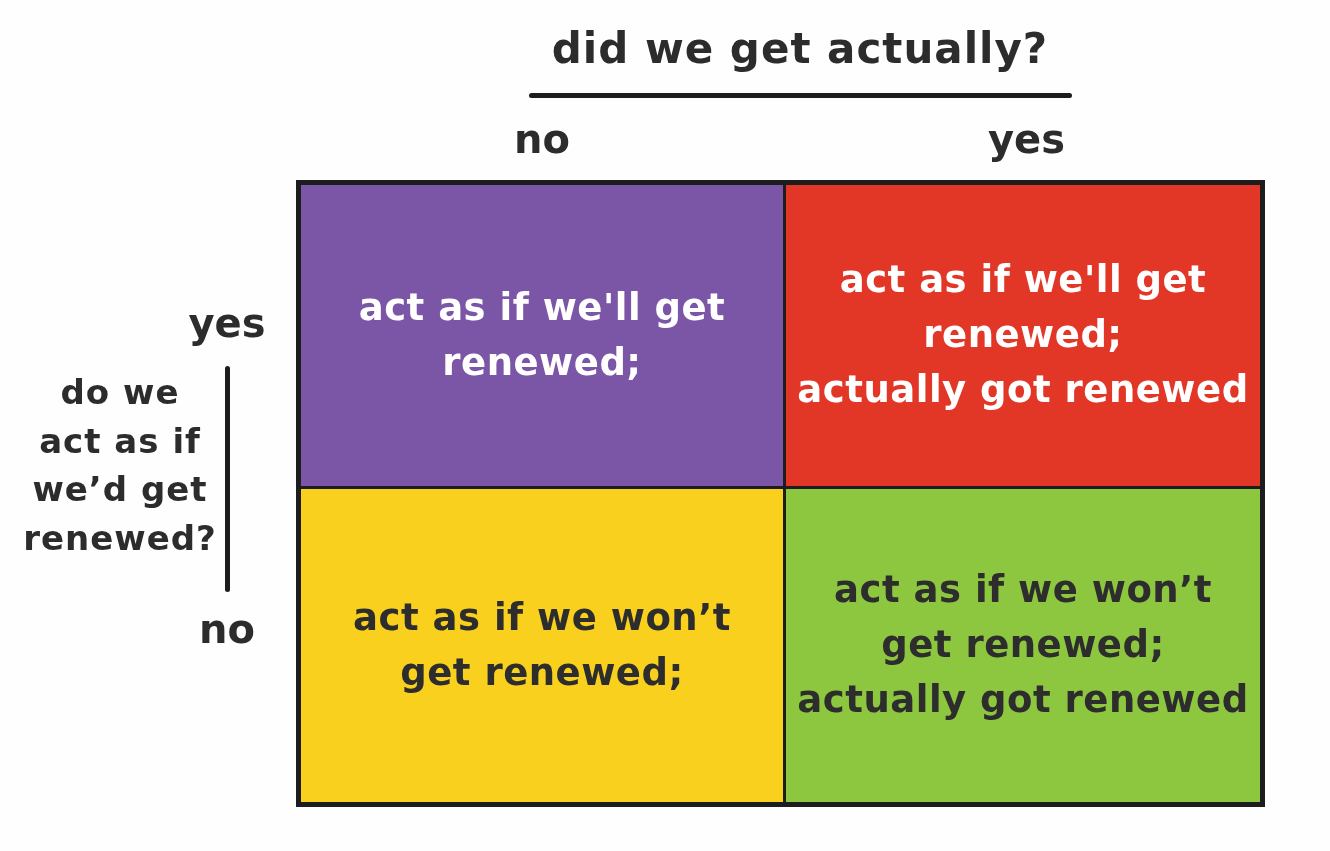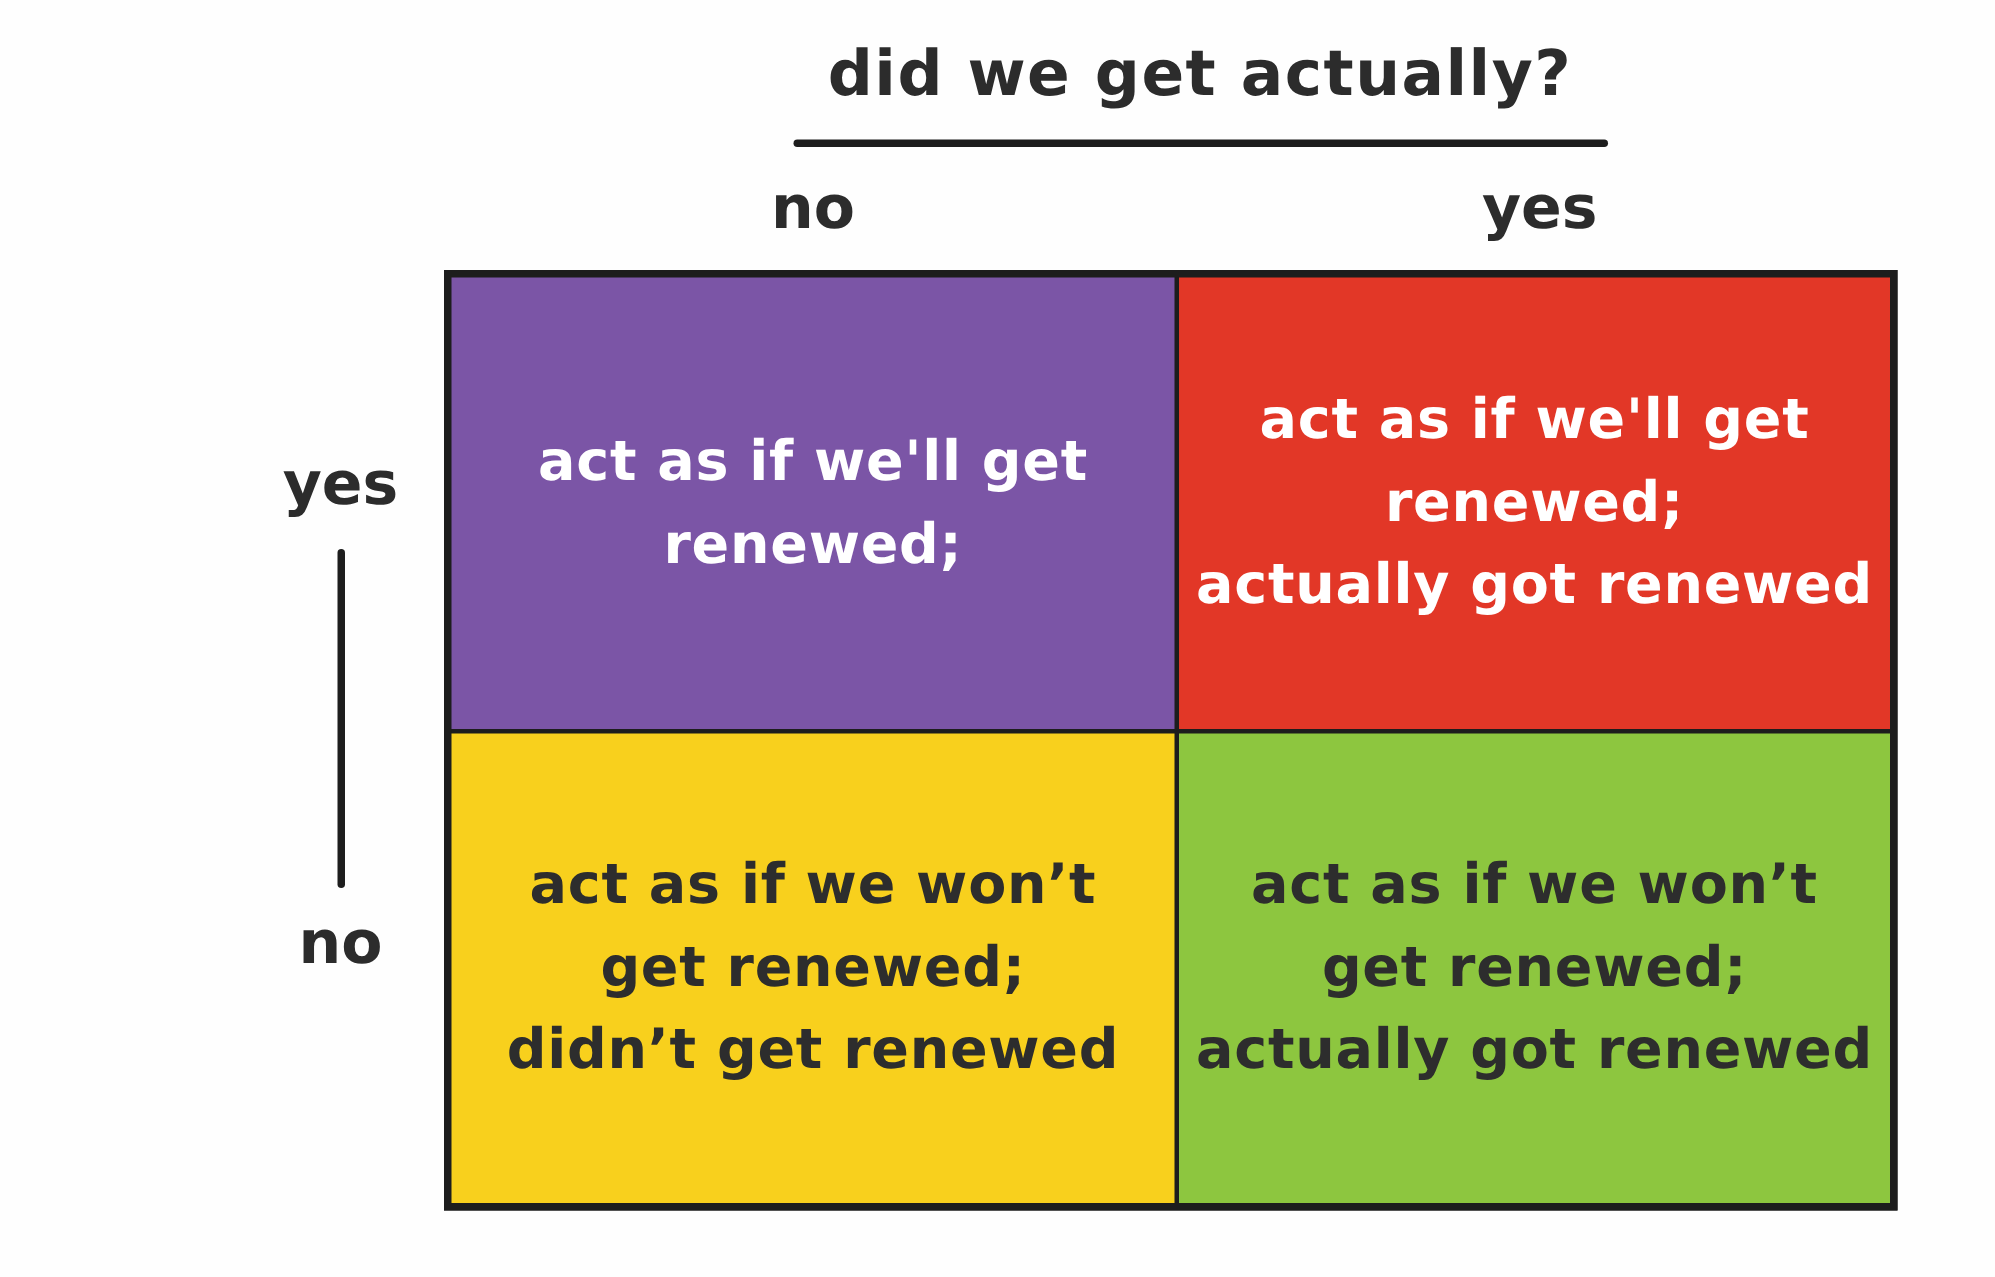--- a/index.html
+++ b/index.html
@@ -109,41 +109,46 @@
 </head>
 <body>
 
 <div class="canvas">
 
   <div class="col-title">did we get actually?</div>
   <div class="col-underline"></div>
   <div class="col-label col-label-no">no</div>
   <div class="col-label col-label-yes">yes</div>
 
+  <div class="row-title">
+    <div>do we</div>
+    <div>act as if</div>
+    <div>we’d get</div>
+    <div>renewed?</div>
+  </div>
   <div class="row-label row-label-yes">yes</div>
   <div class="row-line"></div>
   <div class="row-label row-label-no">no</div>
 
   <div class="matrix">
 
     <div class="cell top" style="background-color: rgb(123, 85, 166); color: rgb(255, 255, 255);">
       <div>act as if we'll get</div>
       <div>renewed;</div>
     </div>
 
     <div class="cell top" style="background-color: rgb(226, 55, 39); color: rgb(255, 255, 255);">
       <div>act as if we'll get</div>
       <div>renewed;</div>
       <div>actually got renewed</div>
     </div>
 
     <div class="cell bottom" style="background-color: rgb(248, 208, 29); color: rgb(45, 45, 45);">
       <div>act as if we won’t</div>
       <div>get renewed;</div>
-      <div>didn’t get renewed</div>
     </div>
 
     <div class="cell bottom" style="background-color: rgb(141, 198, 63); color: rgb(45, 45, 45);">
       <div>act as if we won’t</div>
       <div>get renewed;</div>
       <div>actually got renewed</div>
     </div>
 
   </div>
 </div>

